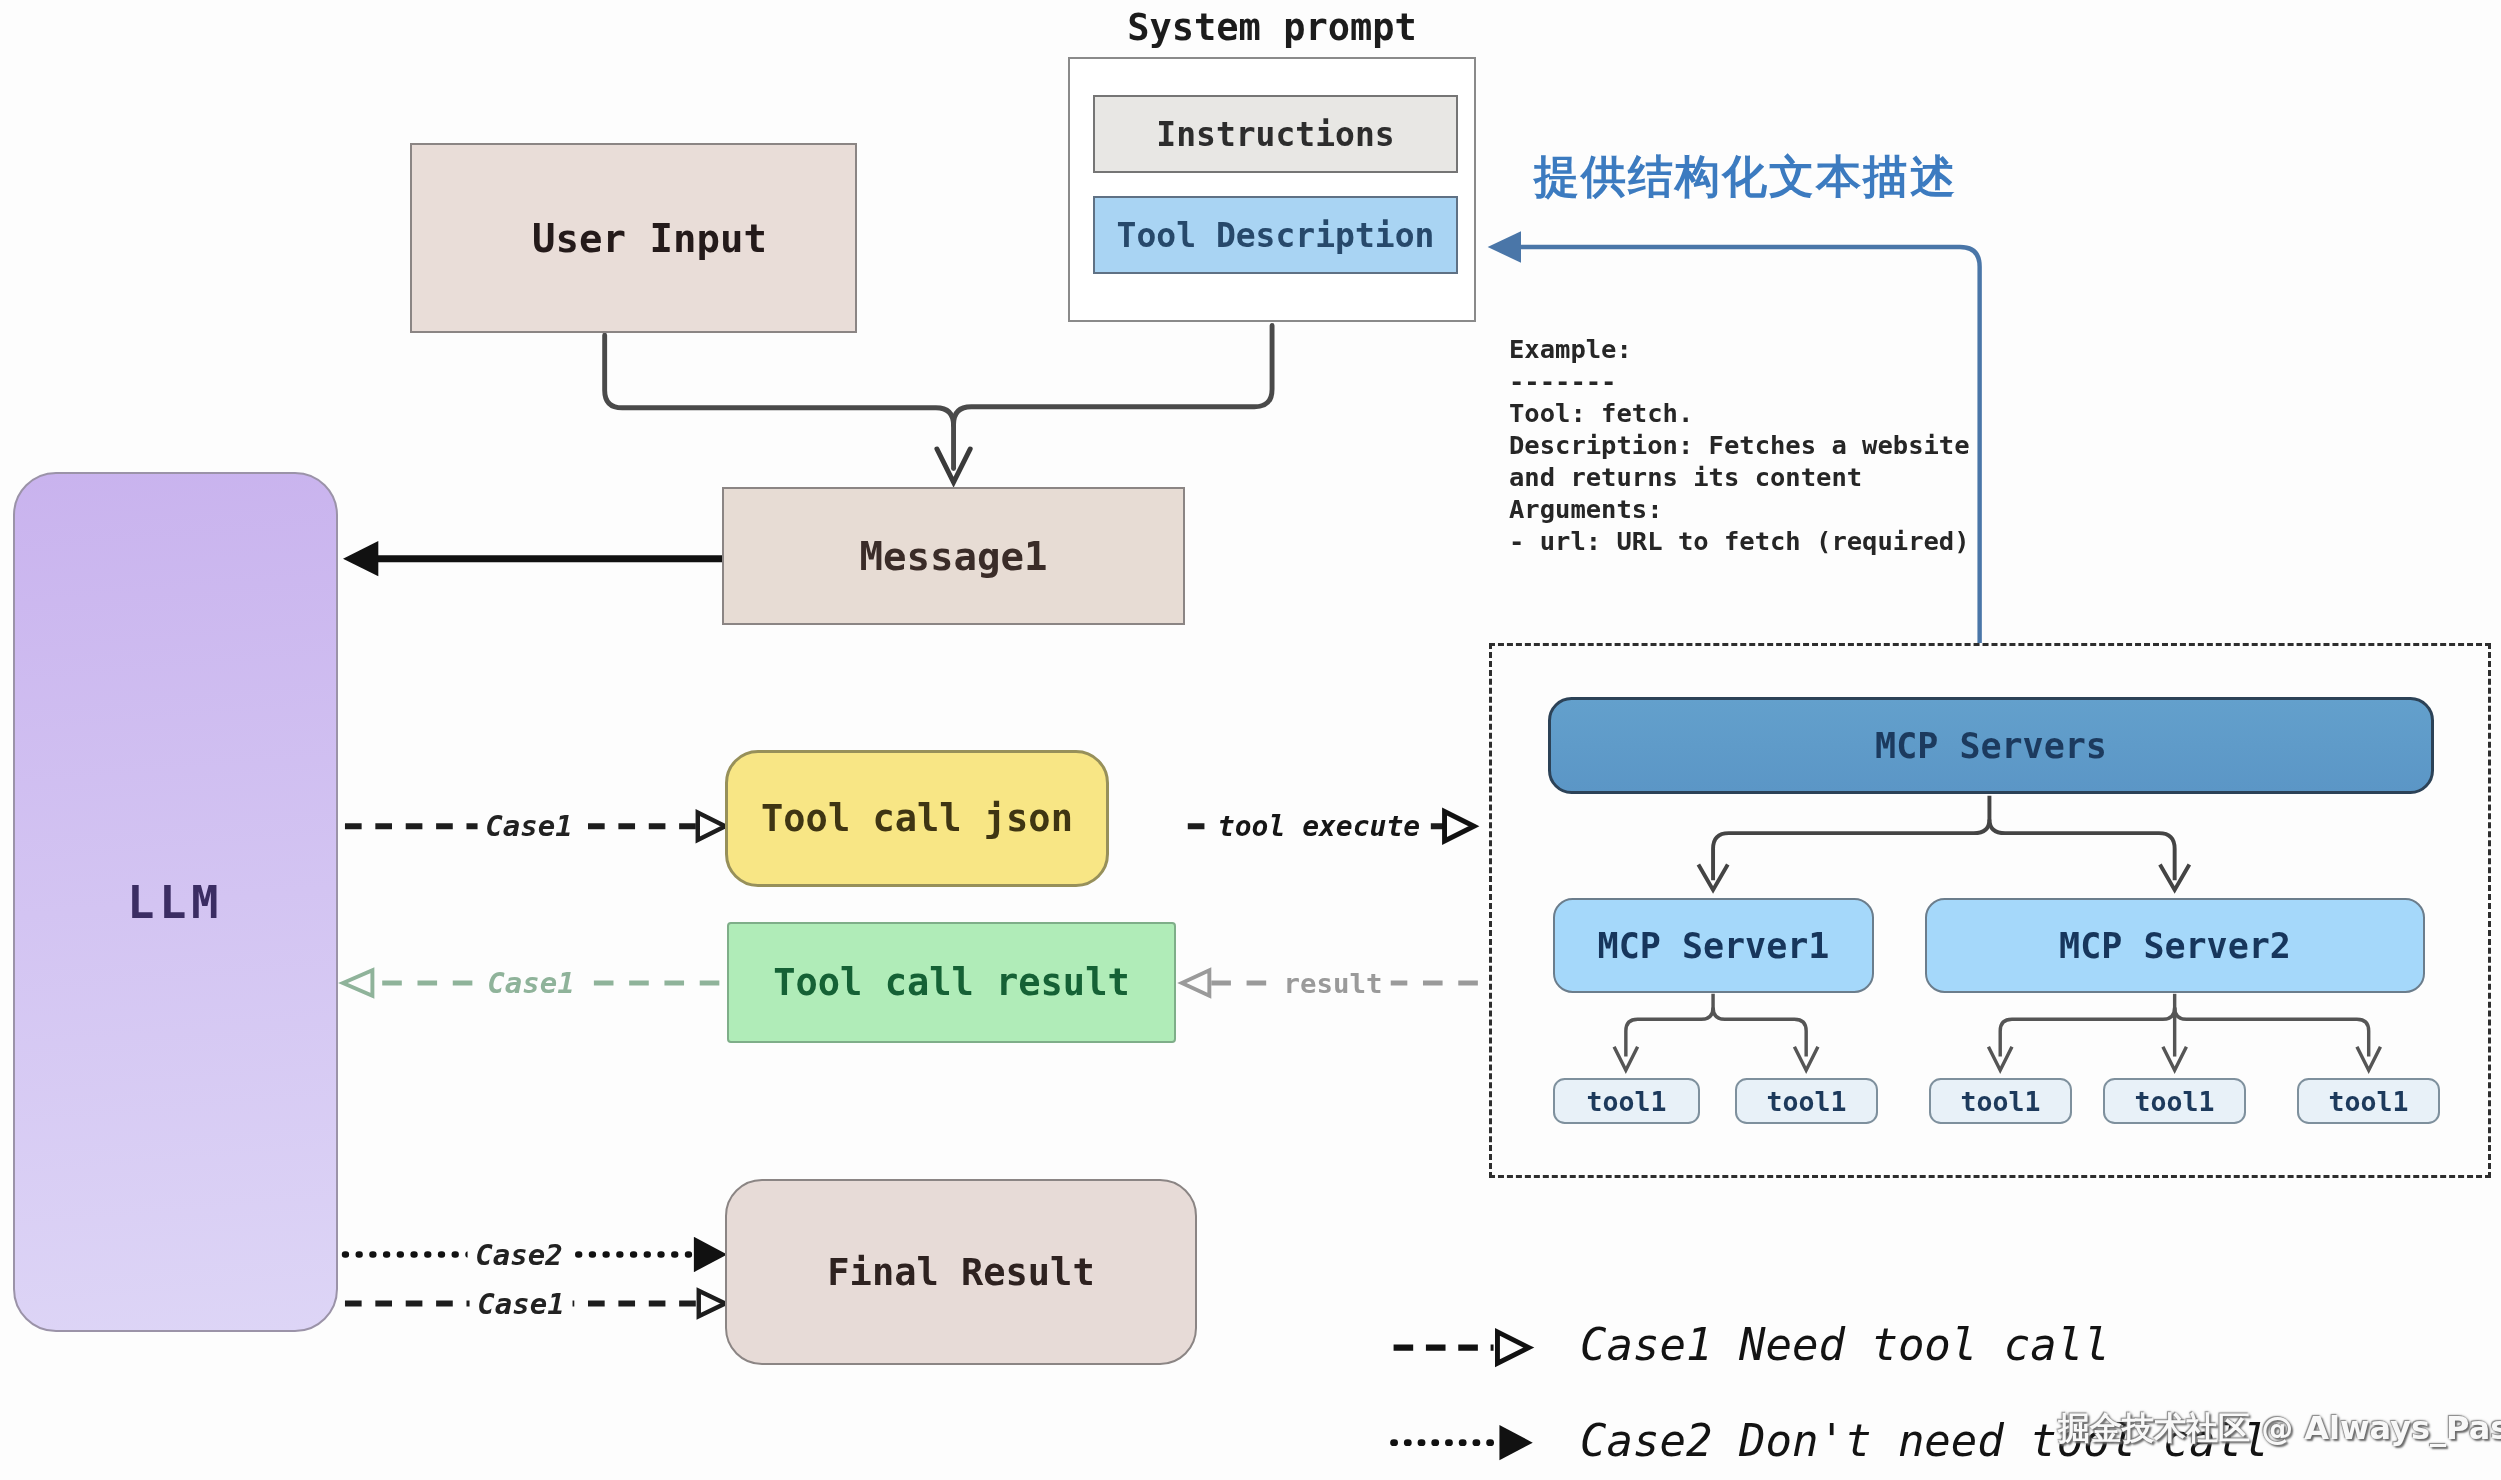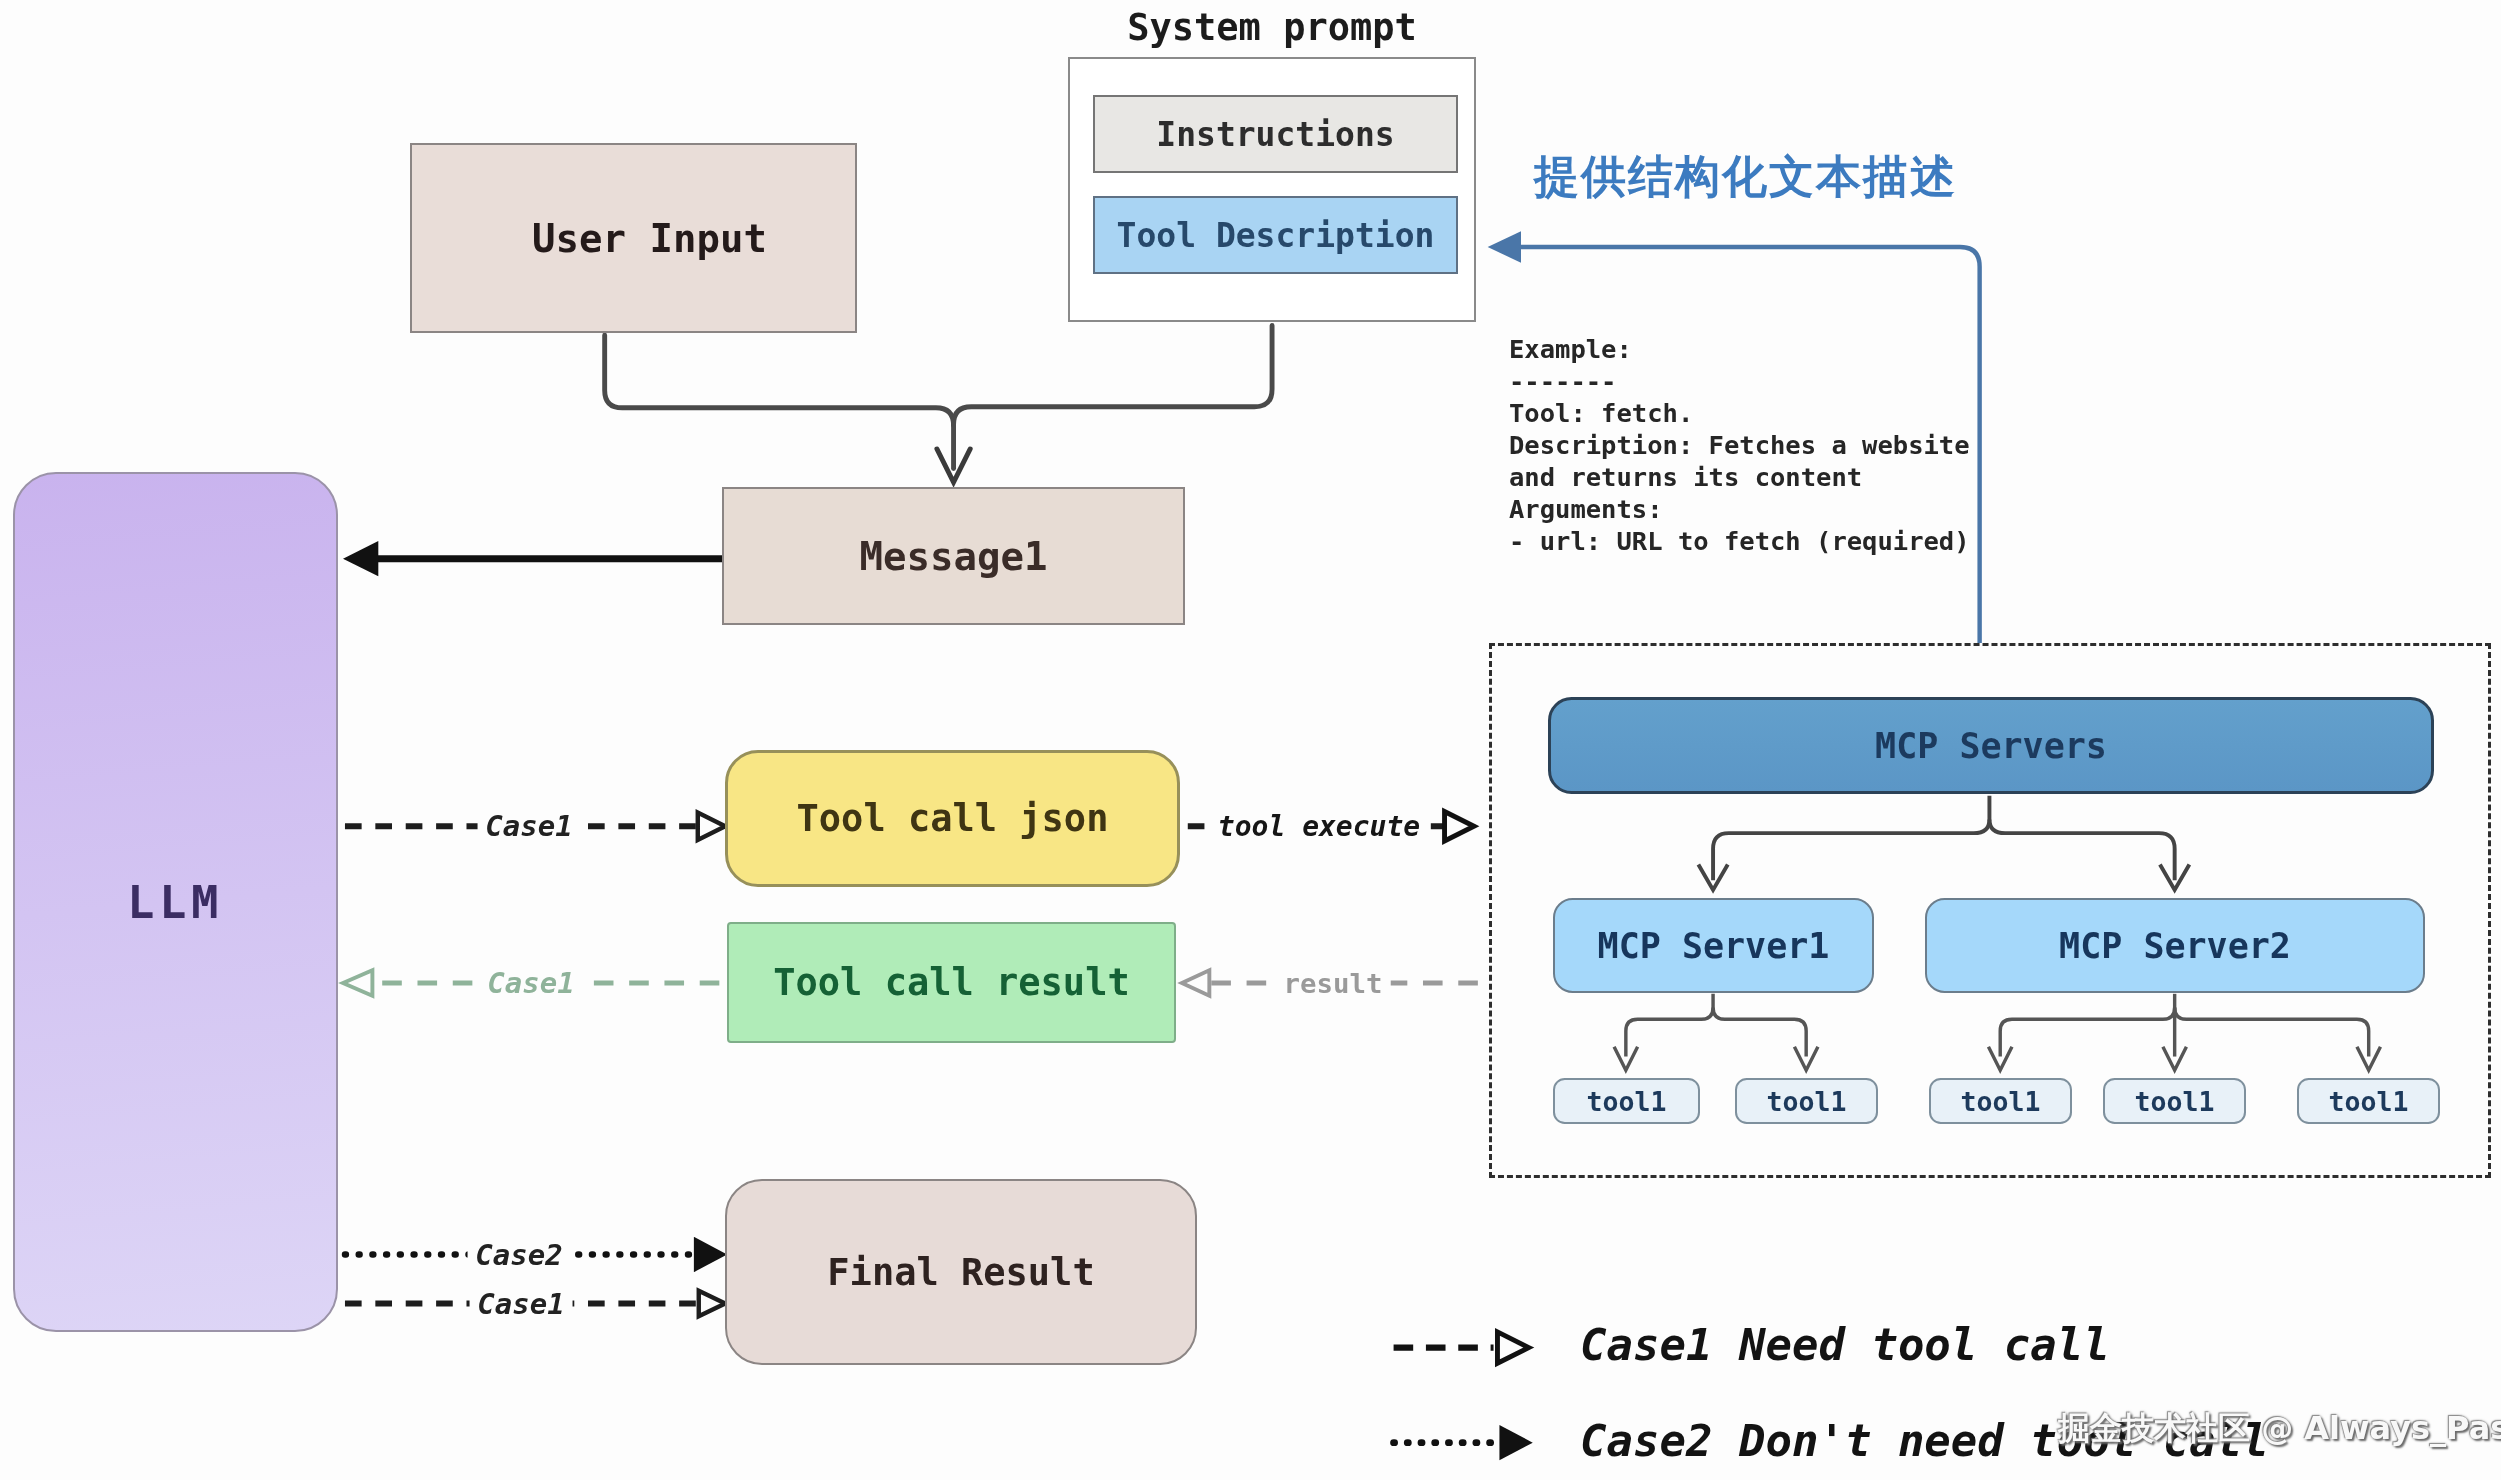--- a/index.html
+++ b/index.html
@@ -17,21 +17,21 @@
   .tooldesc{left:1093px;top:196px;width:365px;height:78px;background:var(--tooldesc_fill);
             border:2.9px solid #5f7184;font-size:33px;font-weight:bold;color:#27496b;}
 
   .user-input{left:410px;top:143px;width:447px;height:190px;background:var(--beige_fill);
               border:2.9px solid #8b8584;font-size:39px;font-weight:bold;color:#241a1a;padding-left:32px;}
   .message1{left:722px;top:487px;width:463px;height:138px;background:#e7dcd4;
             border:2.9px solid #8b8584;font-size:39px;font-weight:bold;color:#3a2c28;}
   .llm{left:12.7px;top:472px;width:325px;height:860px;border-radius:43px;
        background:linear-gradient(175deg,var(--llm_fill_top),var(--llm_fill_bottom));
        border:2.9px solid #9b93a8;font-size:45px;font-weight:bold;letter-spacing:4.9px;color:var(--llm_text);}
-  .tcjson{left:725px;top:750px;width:455px;height:137px;border-radius:33px;background:var(--yellow_fill);
+  .tcjson{left:725px;top:750px;width:384px;height:137px;border-radius:33px;background:var(--yellow_fill);
           border:3.9px solid var(--yellow_border);font-size:37px;font-weight:bold;color:var(--yellow_text);}
   .tcresult{left:727px;top:922px;width:449px;height:121px;border-radius:3.9px;background:var(--green_fill);
             border:2.9px solid var(--green_border);font-size:37px;font-weight:bold;color:var(--green_text);}
   .finalres{left:725px;top:1179px;width:472px;height:186px;border-radius:37px;background:#e7dbd7;
             border:2.9px solid #8b8584;font-size:37px;font-weight:bold;color:#2e2220;}
 
   .cn{position:absolute;left:1534px;top:147px;width:451px;font-size:45px;font-weight:bold;
       color:var(--annotation_blue);font-family:"DejaVu Sans","Liberation Sans",sans-serif;letter-spacing:2px;}
   .example{position:absolute;left:1509px;top:333px;width:451px;font-size:25.5px;font-weight:600;
            color:#262626;line-height:32px;white-space:nowrap;}
@@ -53,21 +53,21 @@
   .elabel{position:absolute;transform:translate(-50%,-50%);background:#fdfdfd;padding:0 7.8px;
           font-size:29px;font-weight:bold;white-space:nowrap;}
   .it{font-style:italic;}
   .lbl-case1-top{left:529px;top:826px;color:#222;}
   .lbl-toolexec{left:1319px;top:826px;color:#161616;font-size:28px;font-style:italic;}
   .lbl-result{left:1333px;top:983px;color:var(--result_gray);font-size:27.4px;}
   .lbl-case1-mid{left:531px;top:983px;color:var(--green_arrow);}
   .lbl-case2-bot{left:519px;top:1255px;color:#222;}
   .lbl-case1-bot{left:521px;top:1304px;color:#222;}
 
-  .legend-text{position:absolute;left:1580px;font-size:44px;font-weight:bold;font-style:italic;
+  .legend-text{position:absolute;left:1580px;font-size:44px;font-weight:normal;font-style:italic;
                color:#131313;white-space:nowrap;}
   .leg1{top:1319px;} .leg2{top:1415px;}
   .watermark{position:absolute;left:2058px;top:1407px;width:431px;text-align:right;font-size:32px;
              font-weight:bold;color:rgba(255,255,255,0.95);white-space:nowrap;
              font-family:"DejaVu Sans","Liberation Sans",sans-serif;
              text-shadow:2px 2px 2px #6b6b6b,-1px -1px 1px #8a8a8a,0 0 2.9px #777;}
 </style>
 </head>
 <body>
 

